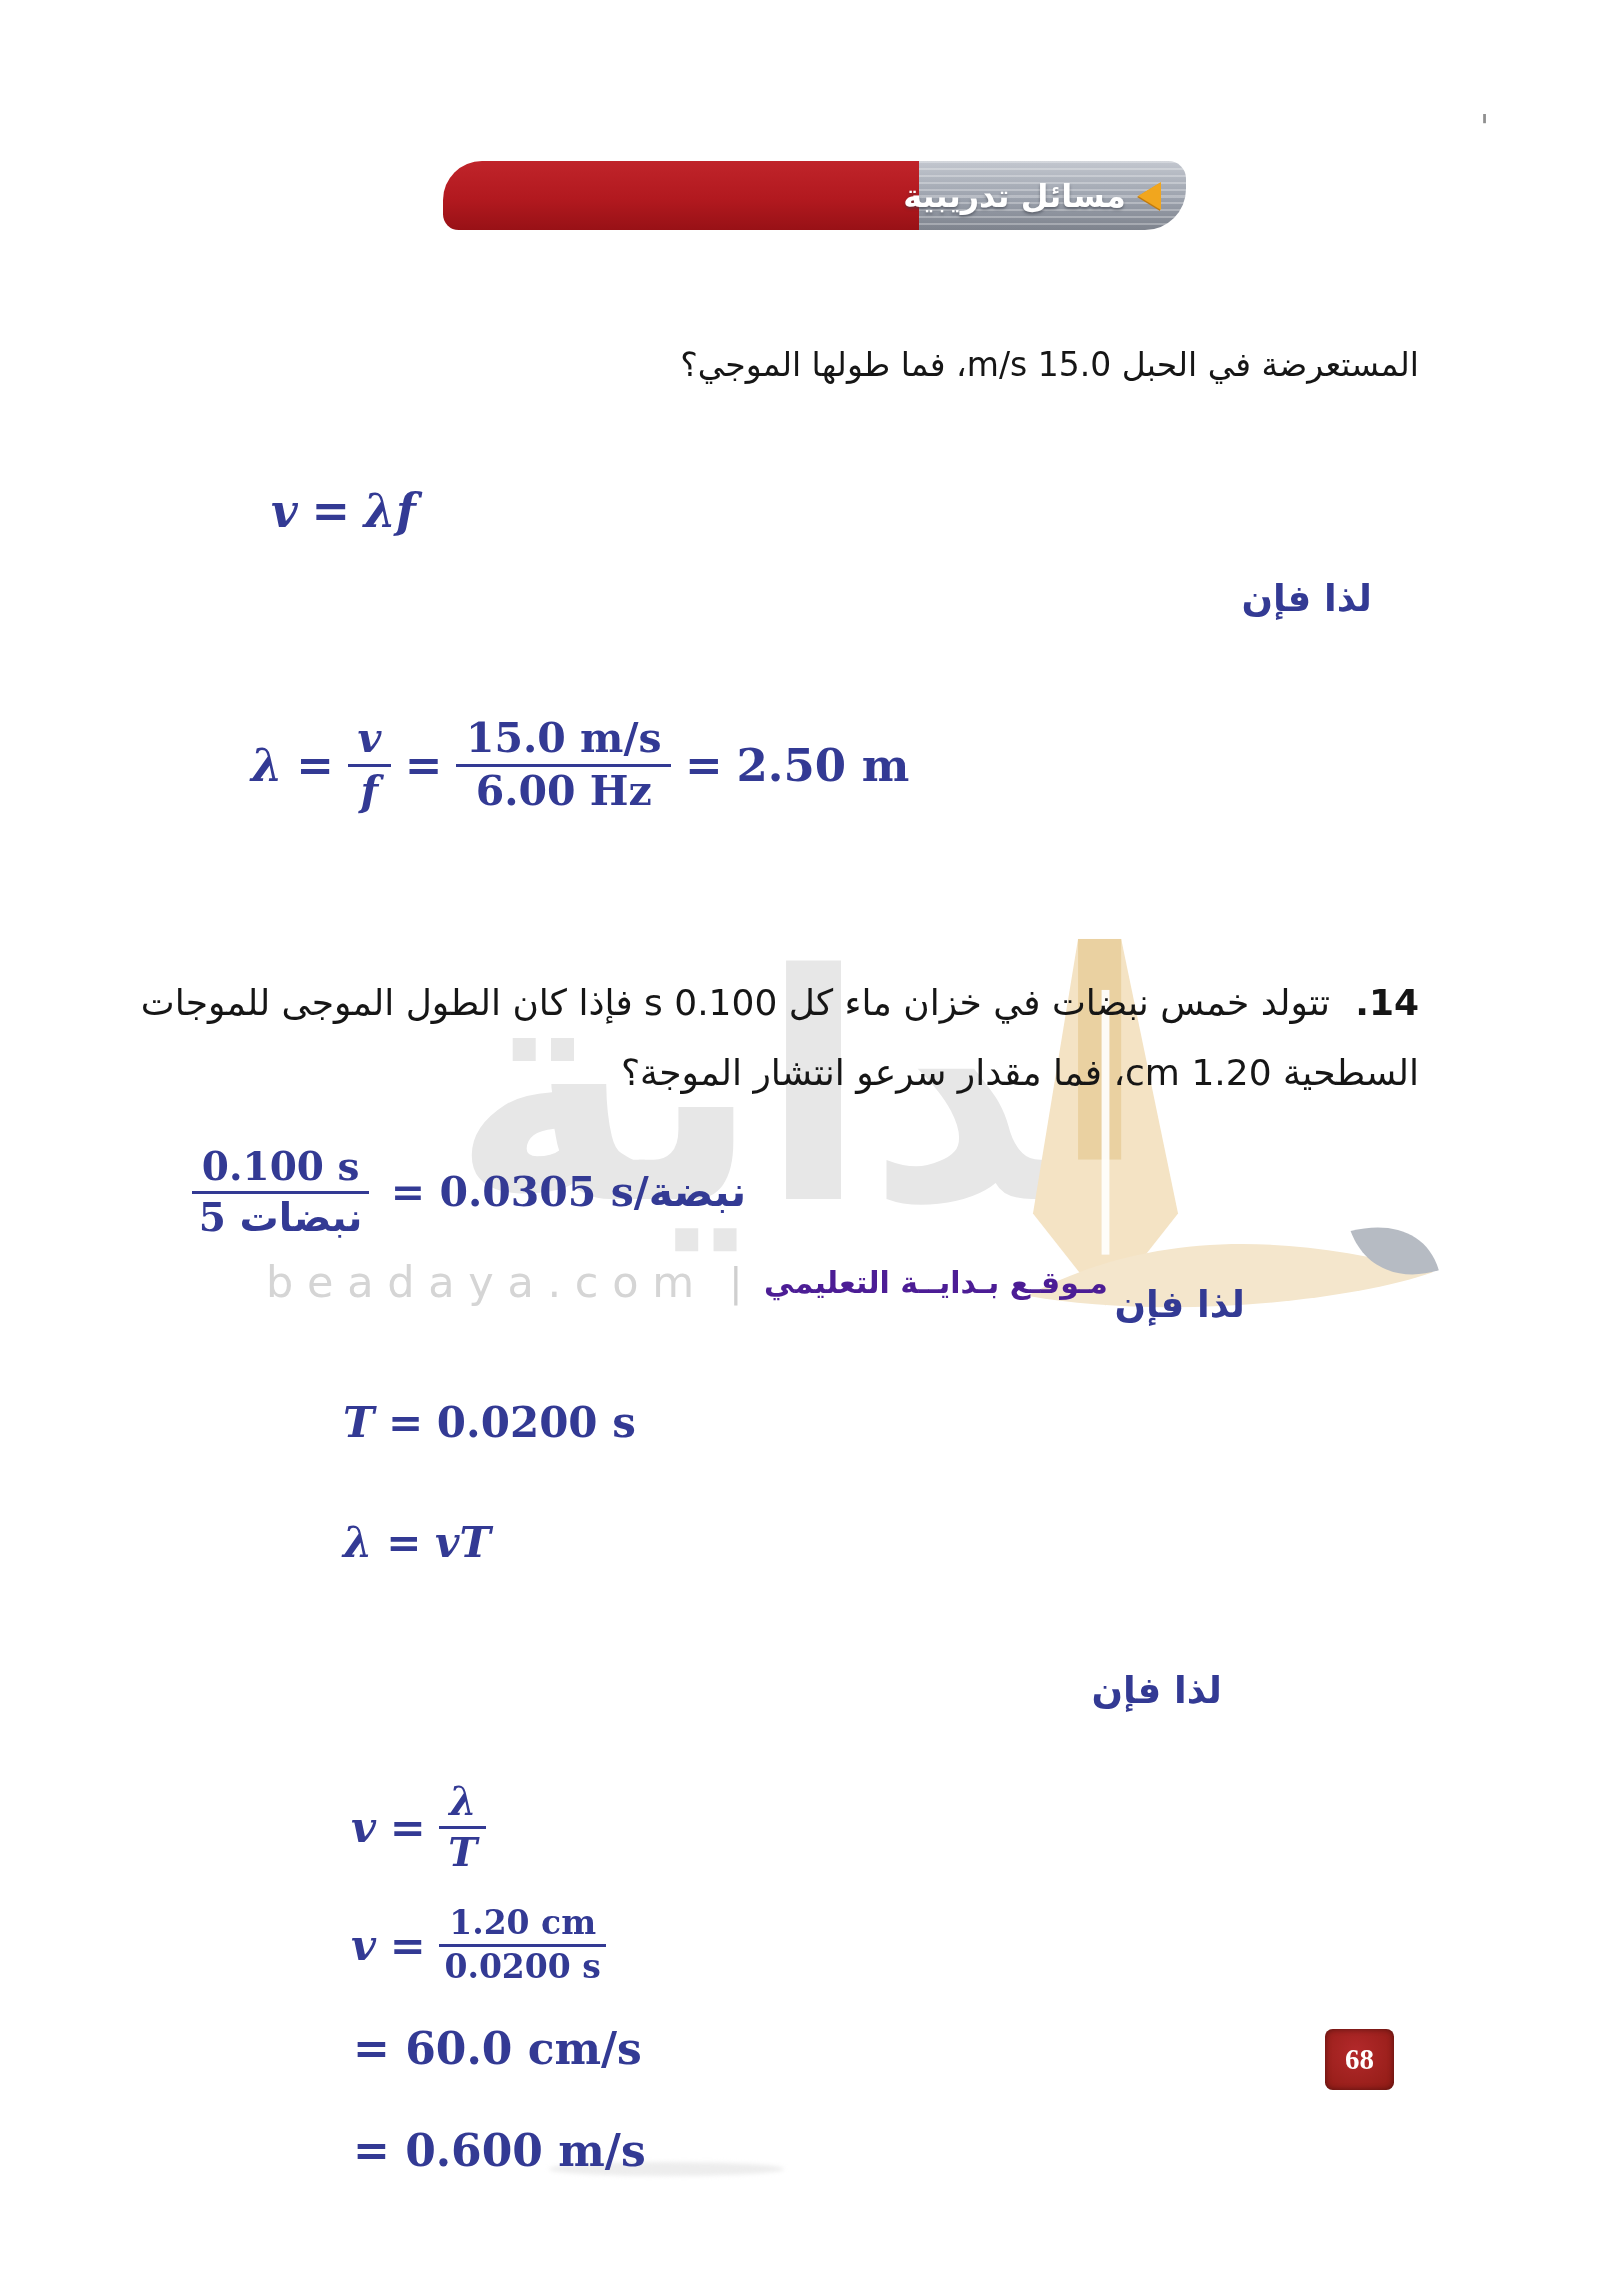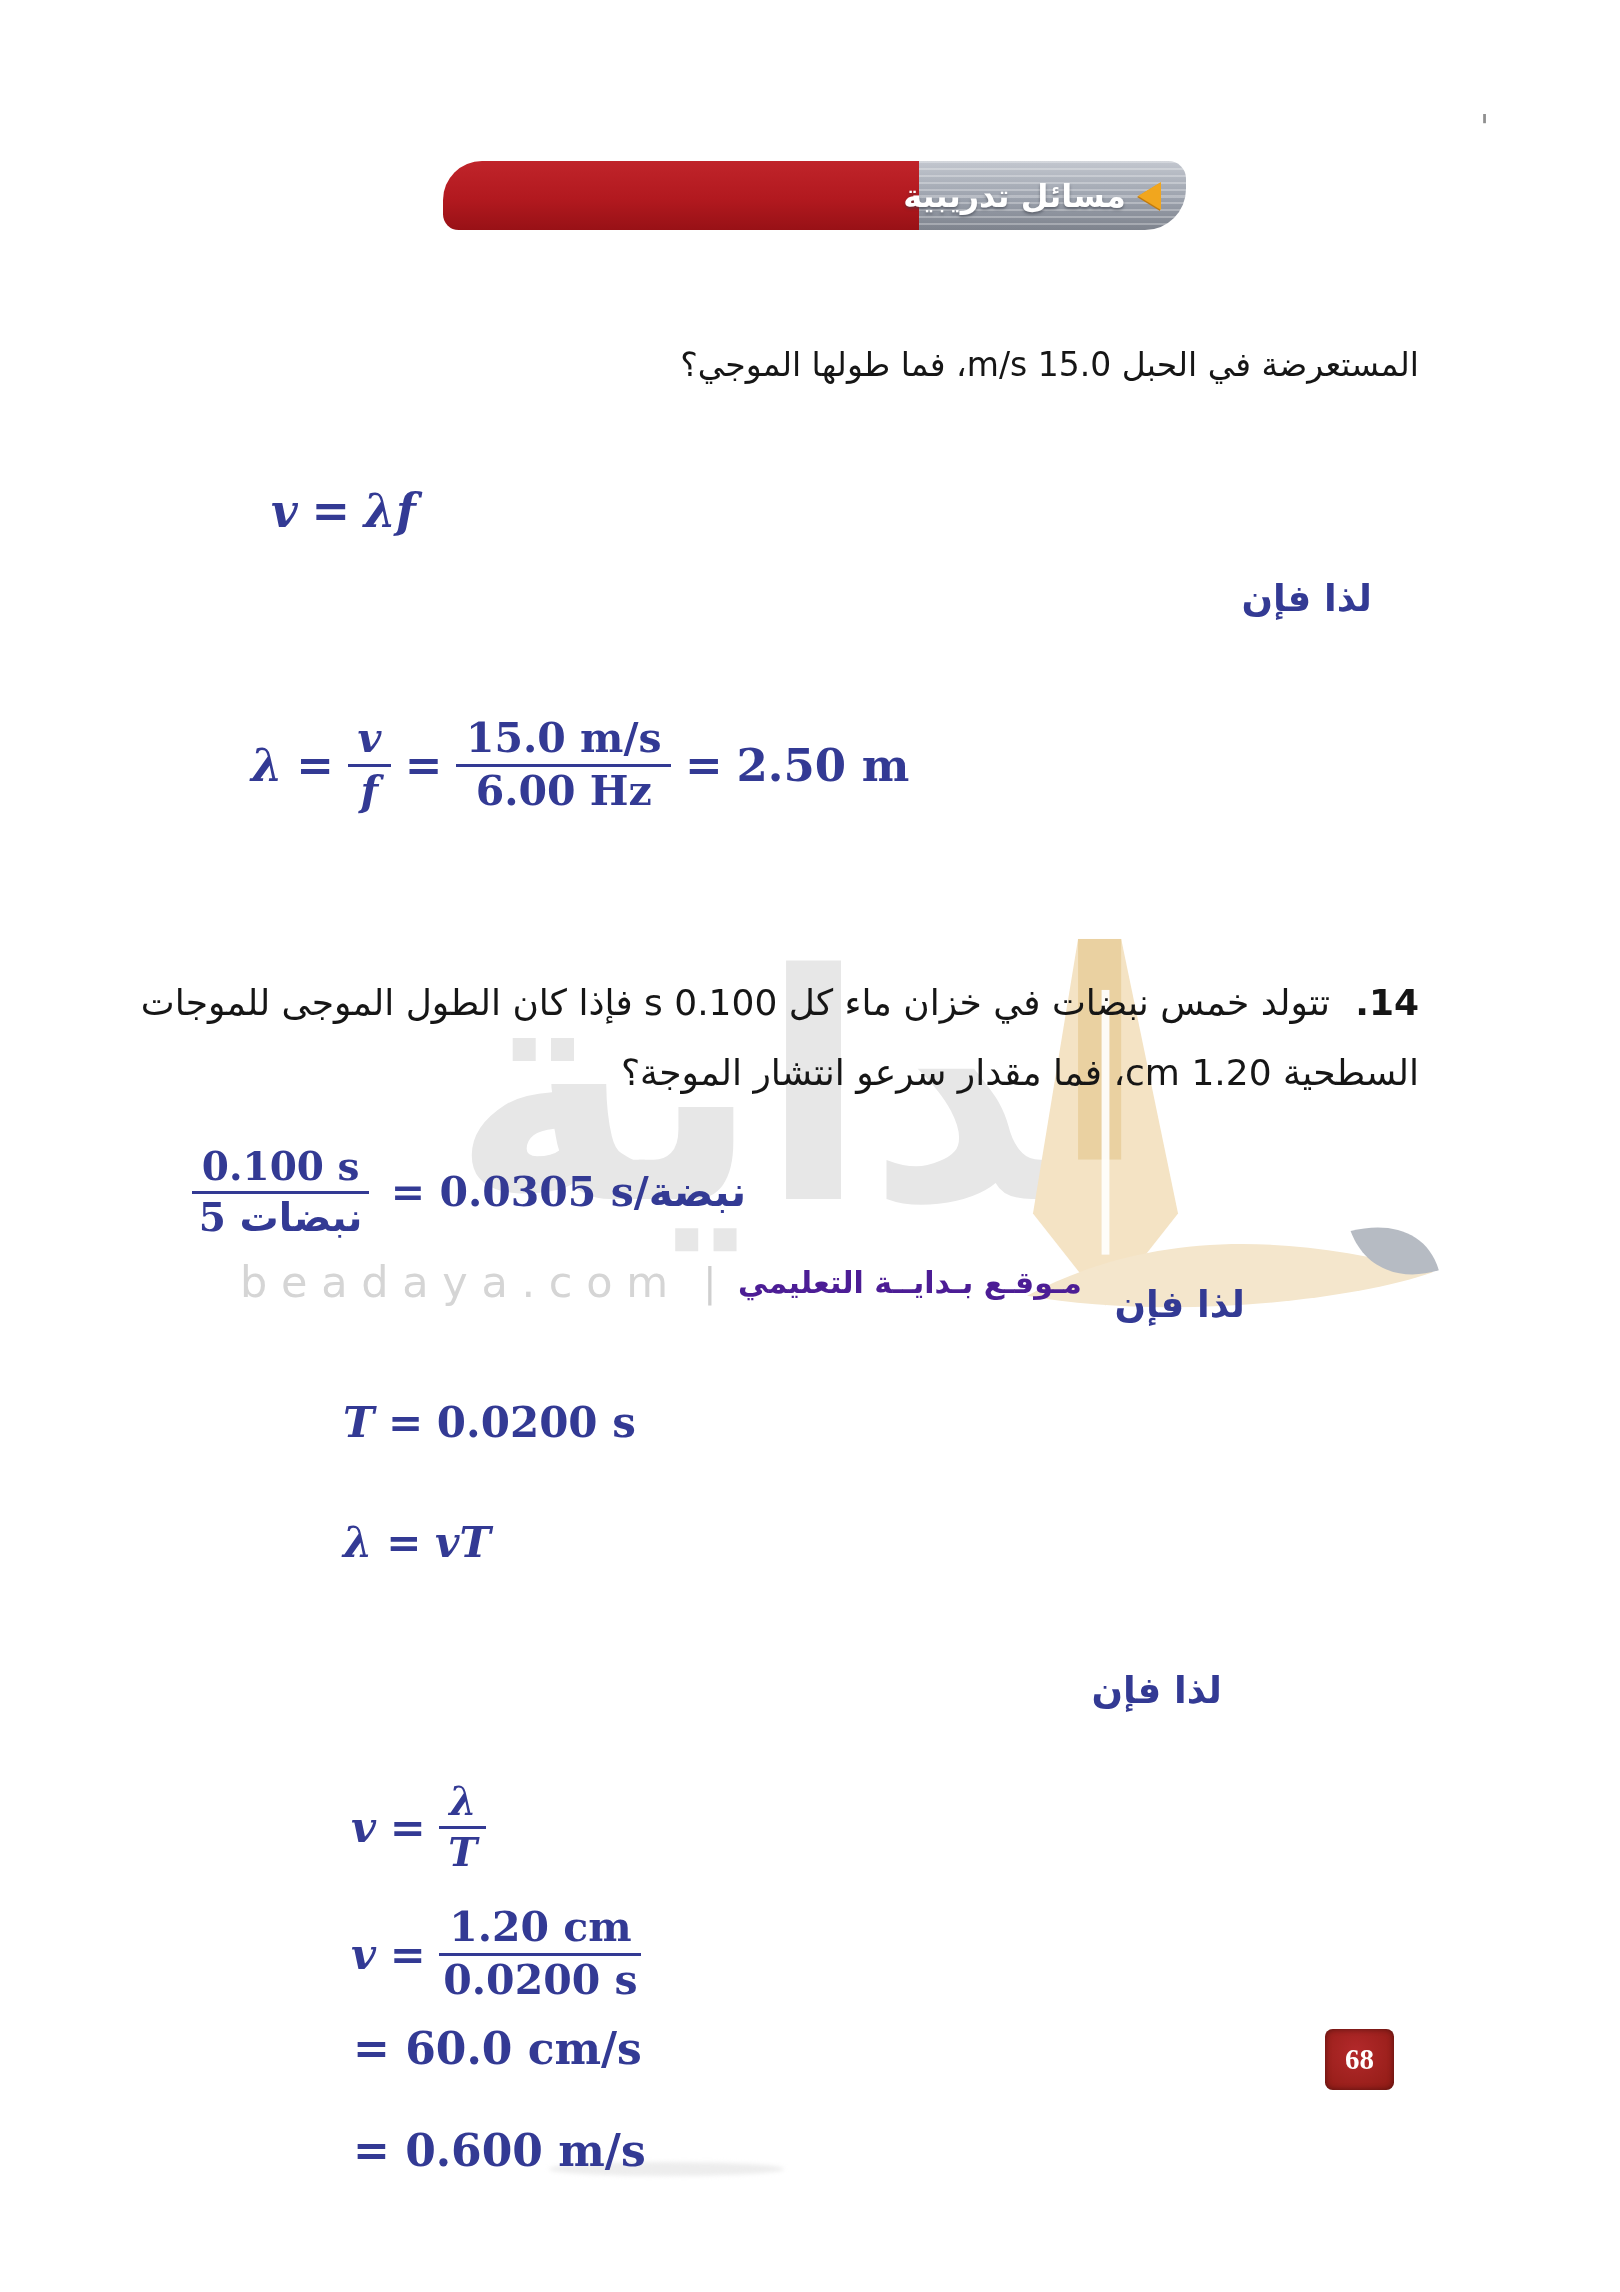--- a/index.html
+++ b/index.html
@@ -56,29 +56,29 @@
   .f-chain{left:251px;top:716px;font-size:45px;}
   .f-chain .frac{font-size:41px;}
   .f-pulse{left:192px;top:1145px;font-size:41px;}
   .f-pulse .frac{font-size:39px;}
   .f-pulse .res{margin-left:21.6px;}
   .f-period{left:343px;top:1398px;font-size:42px;}
   .f-lvt{left:343px;top:1518px;font-size:42px;}
   .f-speed-sym{left:351px;top:1780px;font-size:43px;}
   .f-speed-sym .frac{font-size:39px;}
   .f-speed-val{left:351px;top:1905px;font-size:43px;}
-  .f-speed-val .frac{font-size:41px;text-align:right;}
+  .f-speed-val .frac{font-size:33px;text-align:right;}
   .f-result{font-size:44px;}
 
   
   .wm-word{left:113px;top:887px;width:1392px;text-align:center;direction:rtl;z-index:0;
     font-size:314px;font-weight:bold;letter-spacing:29px;line-height:1.3;color:var(--watermark-gray);}
   .wm-pen{left:931px;top:931px;z-index:1;}
   .wm-line{left:240px;top:1257px;display:flex;align-items:center;gap:21.6px;z-index:1;white-space:nowrap;}
-  .wm-domain{font-size:43px;letter-spacing:13.7px;color:var(--watermark-text-gray);}
+  .wm-domain{font-size:43px;letter-spacing:13.7px;color:var(--watermark-text-gray);margin-left:26px;}
   .wm-sep{font-size:39px;color:#cfcfcf;}
   .wm-site{font-size:30px;font-weight:bold;color:#4c1d95;direction:rtl;}
   .smudge{left:549px;top:2162px;width:235px;height:13.7px;background:#ededed;border-radius:50%;
     filter:blur(2px);z-index:1;}
 
   
   .badge{left:1325px;top:2029px;width:69px;height:61px;z-index:3;
     background:radial-gradient(ellipse at 45% 38%,var(--badge-red-light),var(--badge-red-dark));
     border-radius:7.8px;box-shadow:inset 0 0 6.9px rgba(0,0,0,.45);
     display:flex;align-items:center;justify-content:center;

